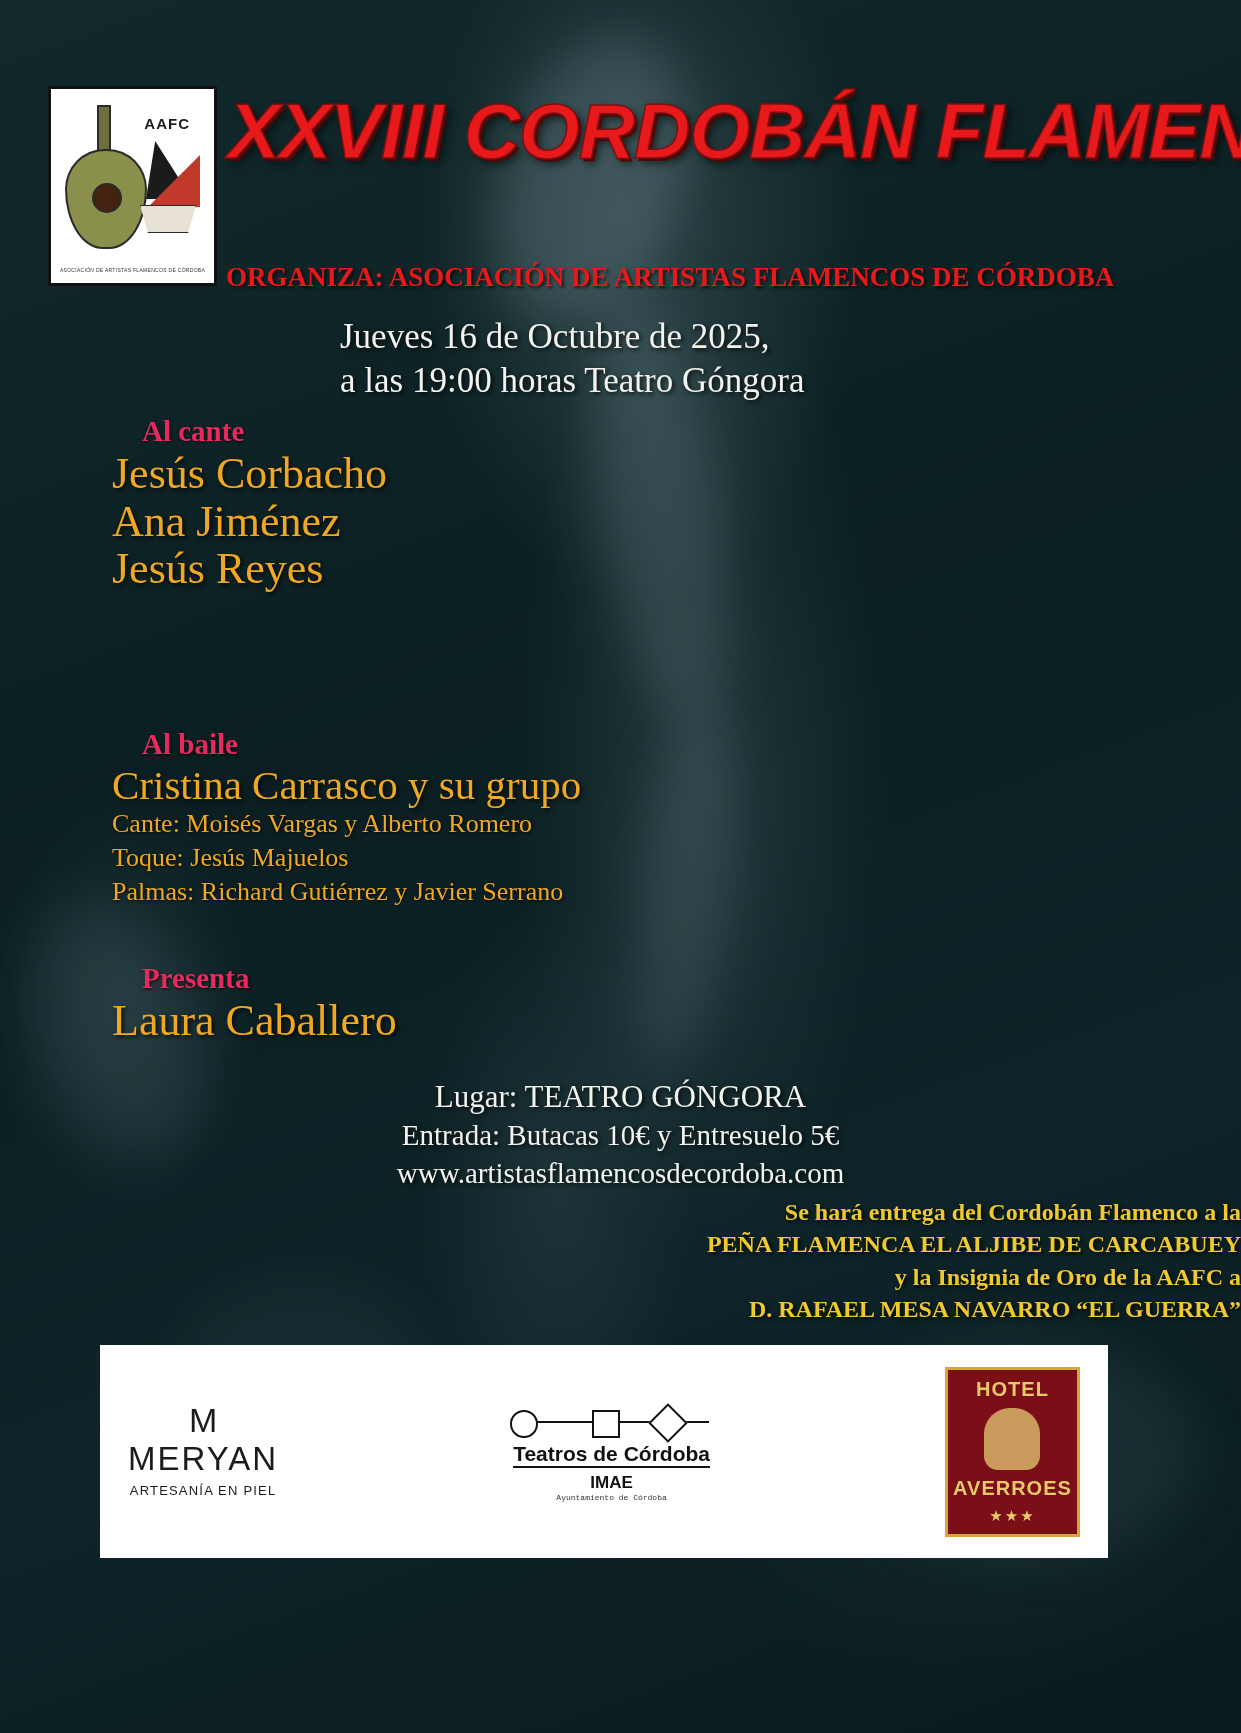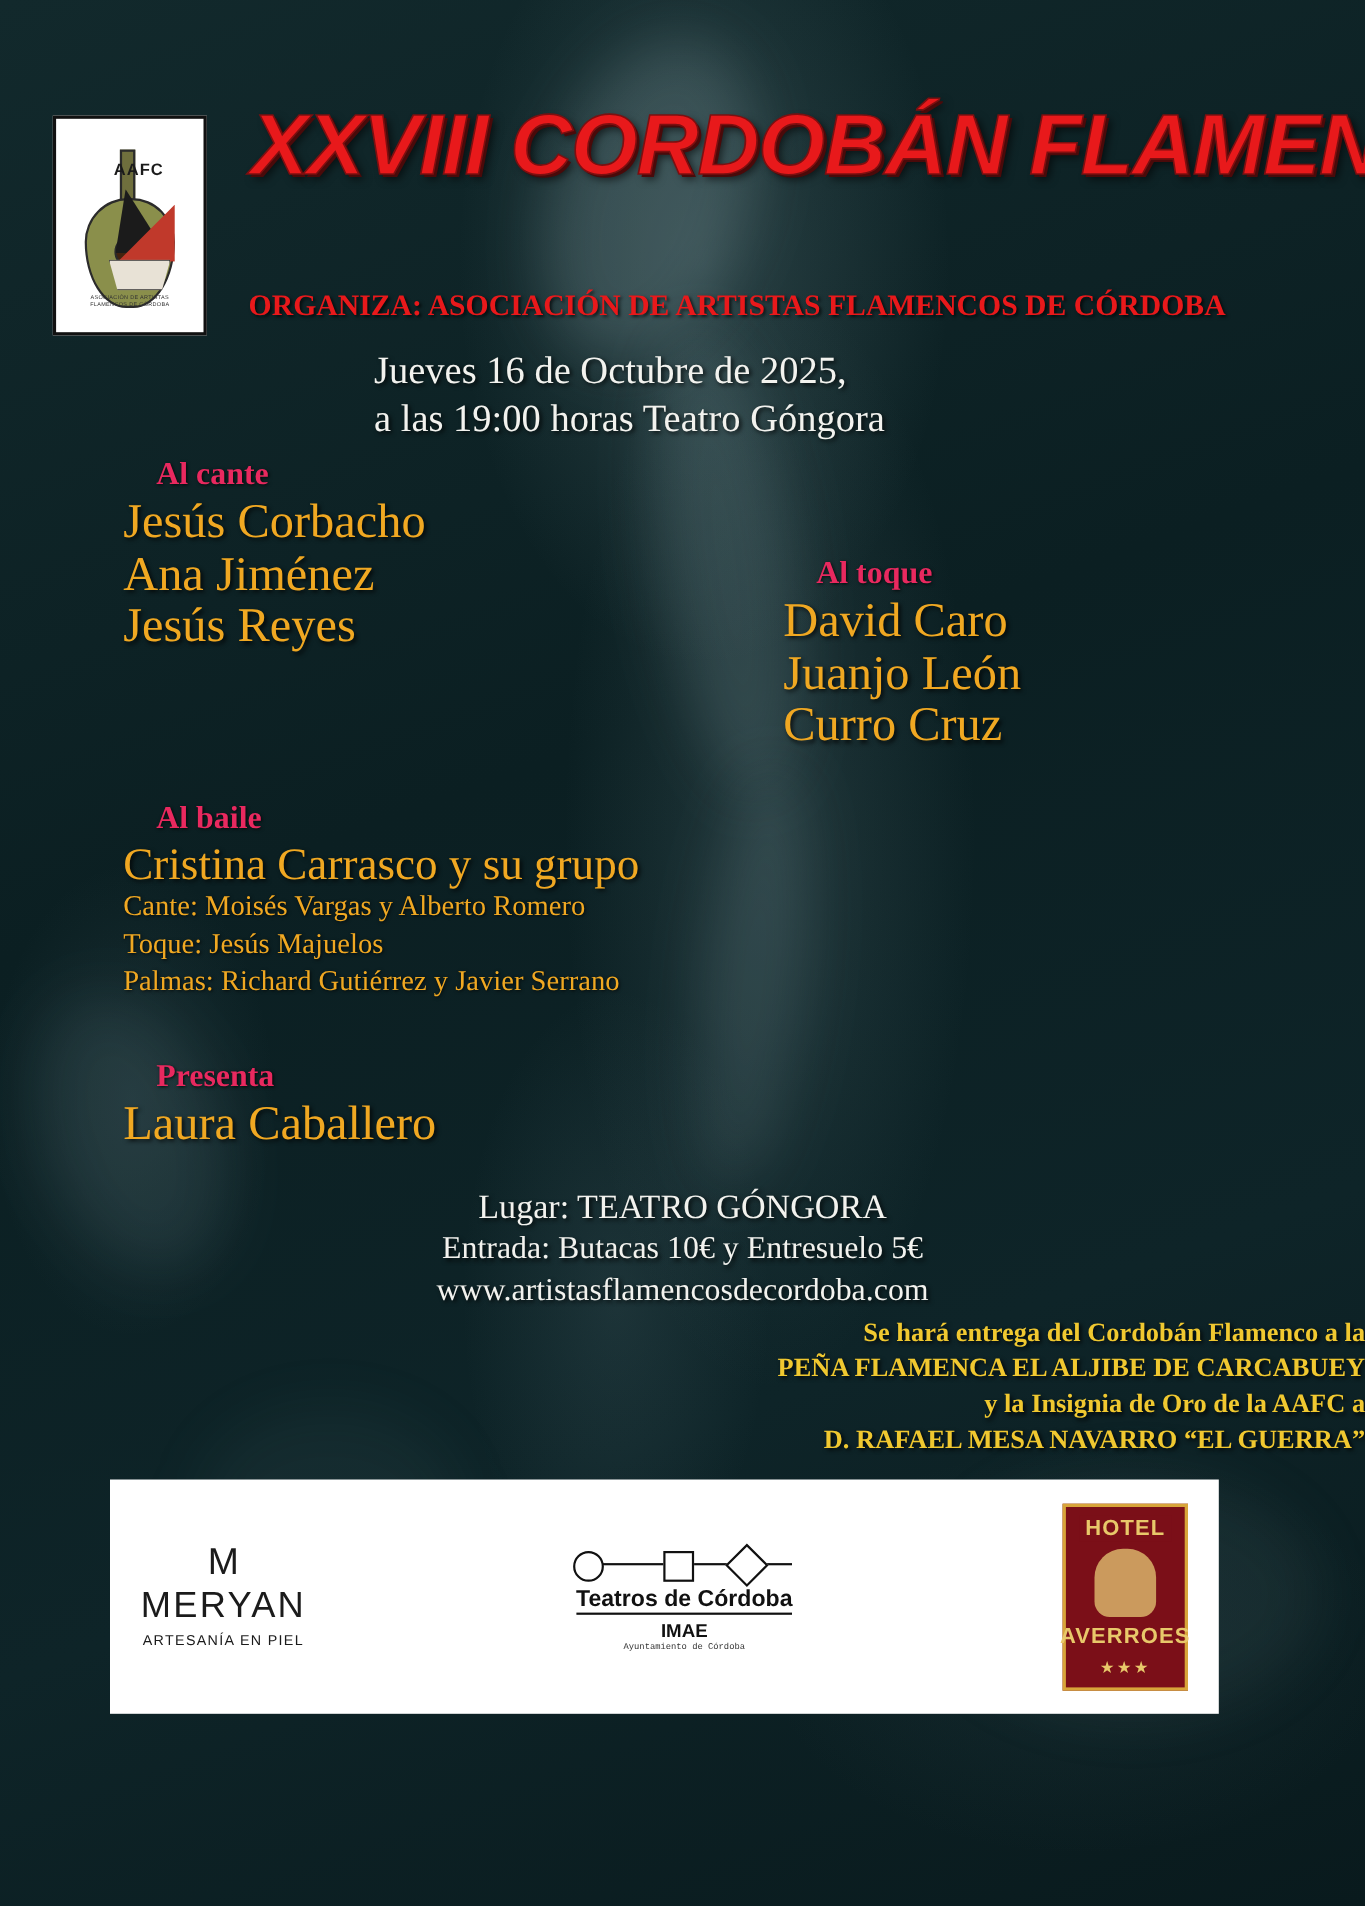--- a/index.html
+++ b/index.html
@@ -27,24 +27,23 @@
   }
   .s1{left:500px;top:30px;width:180px;height:300px;background:rgba(180,205,208,.18);transform:rotate(18deg);}
   .s2{left:600px;top:300px;width:120px;height:420px;background:rgba(170,200,205,.16);transform:rotate(-8deg);}
   .s3{left:640px;top:700px;width:90px;height:380px;background:rgba(160,190,196,.14);transform:rotate(6deg);}
   .s4{left:40px;top:900px;width:160px;height:260px;background:rgba(150,180,186,.10);transform:rotate(-20deg);}
   .s5{left:860px;top:1340px;width:340px;height:220px;background:rgba(120,150,158,.09);}
   .s6{left:180px;top:1280px;width:240px;height:180px;background:rgba(120,150,158,.07);}
 
   
   .logo-box{
-    position:absolute;left:48px;top:86px;width:140px;height:200px;
+    position:absolute;left:48px;top:86px;width:169px;height:200px;
     background:#ffffff;border:3px solid #111;box-sizing:border-box;
-    padding:20px;
-    margin-top:19px;
+    padding:8px;
   }
   .logo-inner{position:relative;width:100%;height:100%;overflow:hidden;}
   .guitar-body{
     position:absolute;left:6px;top:52px;width:78px;height:96px;
     border-radius:48% 48% 46% 46%/40% 40% 60% 60%;
     background:#8a8f4b;border:2px solid #2b2b2b;
   }
   .guitar-neck{
     position:absolute;left:38px;top:8px;width:14px;height:62px;
     background:#6f6f3d;border:2px solid #2b2b2b;box-sizing:border-box;
@@ -179,21 +178,21 @@
     font-family:"Liberation Sans", sans-serif;font-weight:bold;font-size:21px;color:#111;
     border-bottom:2px solid #111;padding-bottom:0;
   }
   .sp-teatros .imae{
     font-family:"Liberation Sans", sans-serif;font-weight:bold;font-size:17px;color:#111;margin-top:5px;
   }
   .sp-teatros .ayu{
     font-family:Liberation Mono, monospace;font-size:8px;color:#333;margin-top:0;
   }
   .sp-hotel{
-    width:114px;height:170px;background:#7b0f18;border:3px solid #d8a53a;
+    width:135px;height:170px;background:#7b0f18;border:3px solid #d8a53a;
     display:flex;flex-direction:column;align-items:center;justify-content:space-between;
     padding:8px 0;box-sizing:border-box;position:relative;
   }
   .sp-hotel .ht{
     font-family:"Liberation Sans", sans-serif;font-weight:bold;font-size:20px;color:#e8c86a;letter-spacing:1px;
     background:#7b0f18;padding:0 6px;
   }
   .sp-hotel .fig{
     width:56px;height:62px;background:#d9b36a;border-radius:26px 26px 14px 14px;opacity:.85;
   }
@@ -235,26 +234,20 @@
     <div>a las 19:00 horas Teatro Góngora</div>
   </div>
 
   <div class="blk-cante">
     <div class="role">Al cante</div>
     <div class="name">Jesús Corbacho</div>
     <div class="name">Ana Jiménez</div>
     <div class="name">Jesús Reyes</div>
   </div>
 
-  <div class="blk-toque">
-    <div class="role">Al toque</div>
-    <div class="name">David Caro</div>
-    <div class="name">Juanjo León</div>
-    <div class="name">Curro Cruz</div>
-  </div>
 
   <div class="blk-baile">
     <div class="role">Al baile</div>
     <div class="name">Cristina Carrasco y su grupo</div>
     <div class="sub">Cante: Moisés Vargas y Alberto Romero</div>
     <div class="sub">Toque: Jesús Majuelos</div>
     <div class="sub">Palmas: Richard Gutiérrez y Javier Serrano</div>
   </div>
 
   <div class="blk-presenta">

